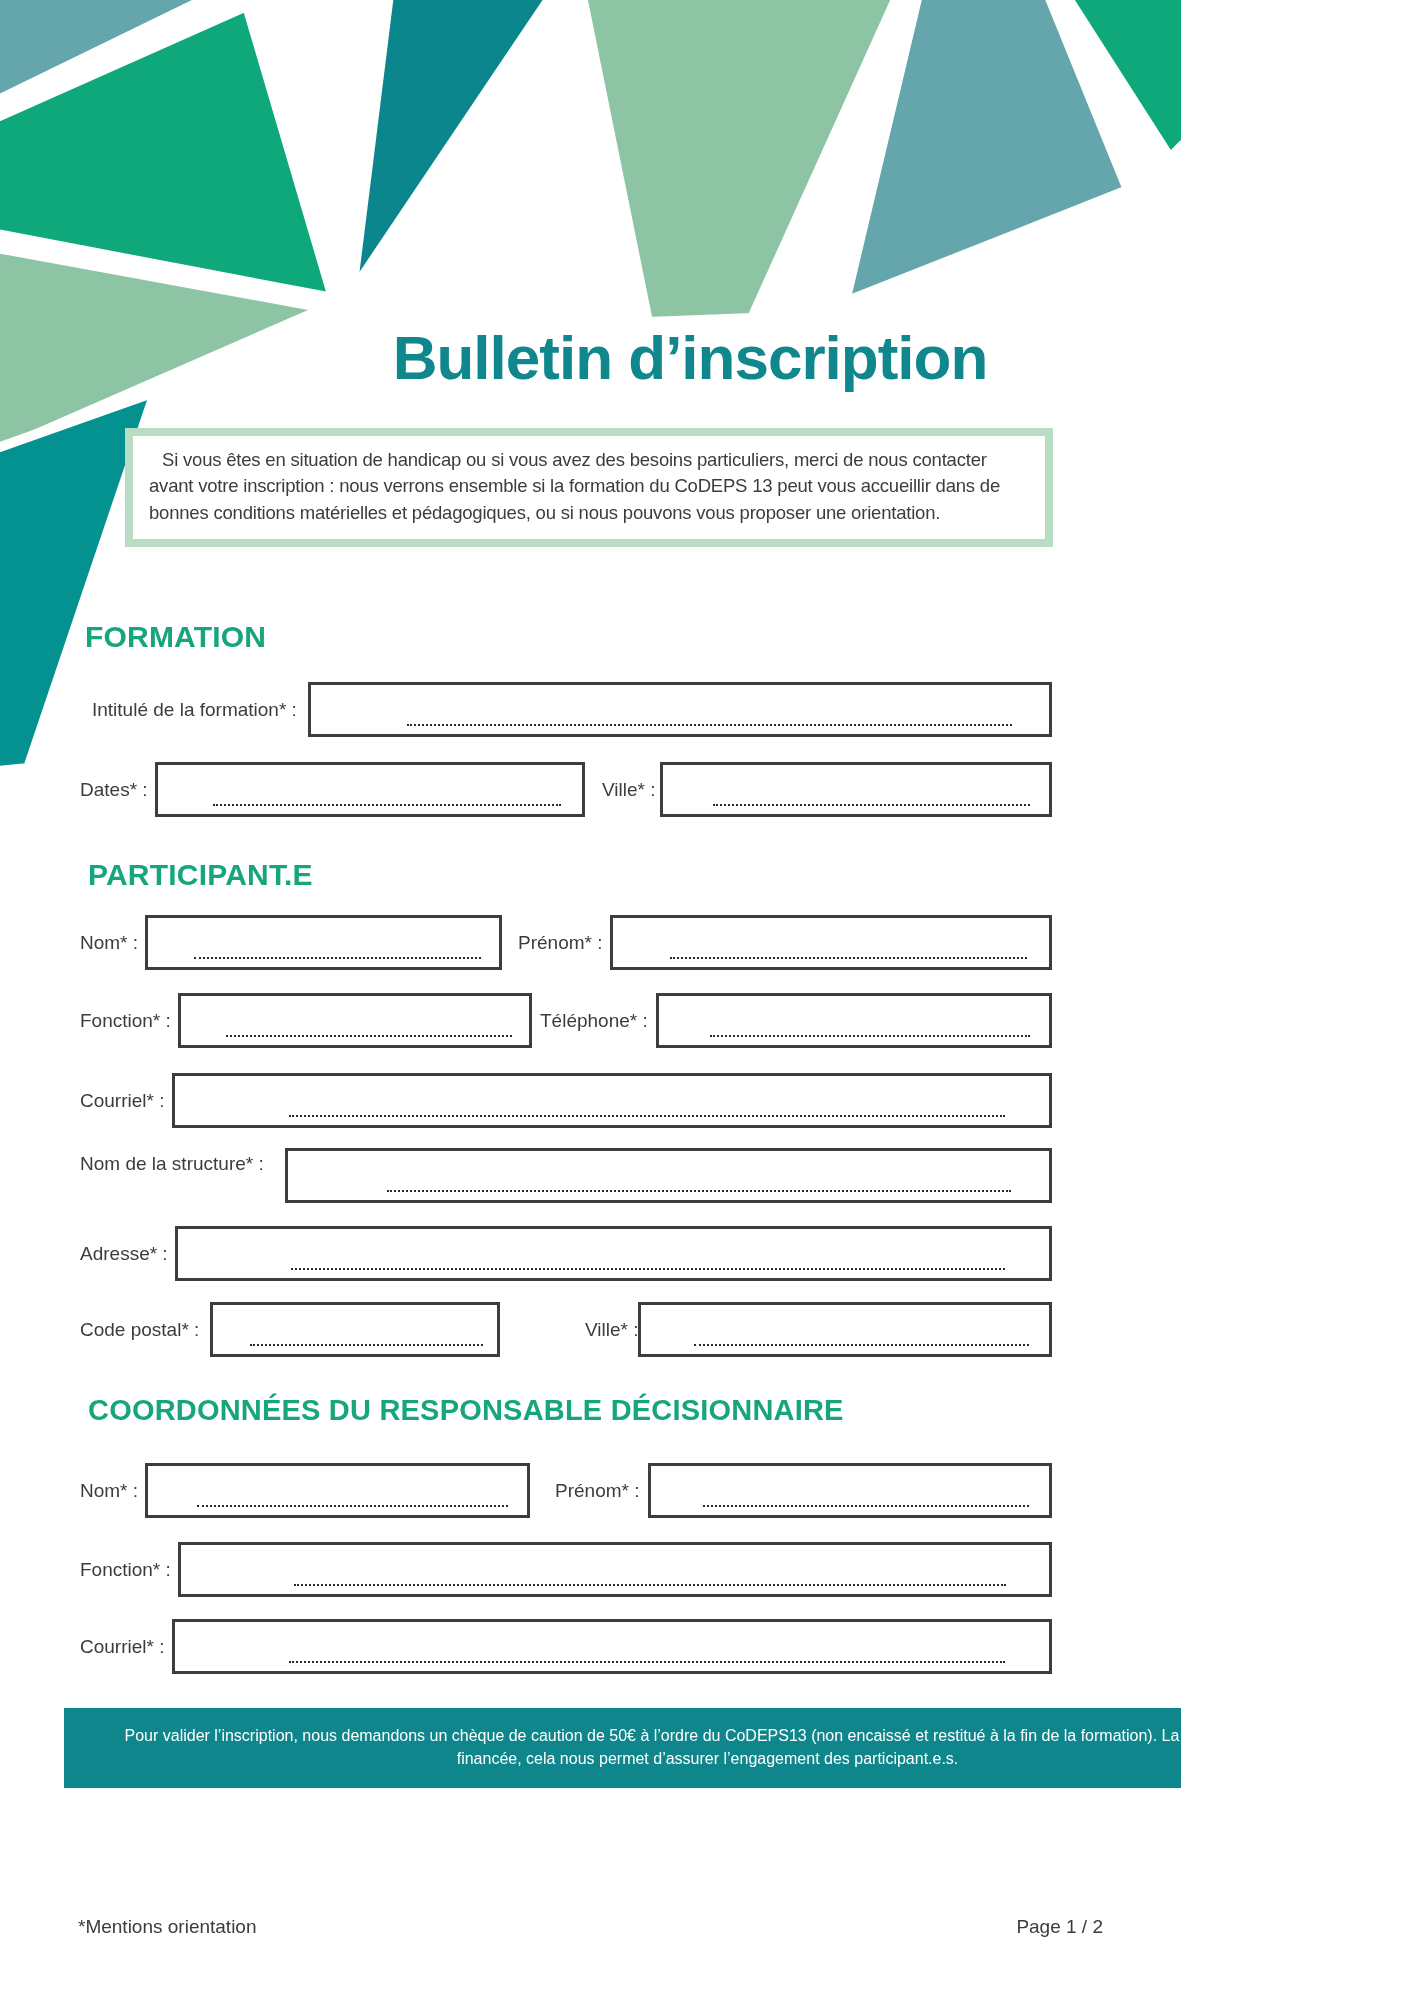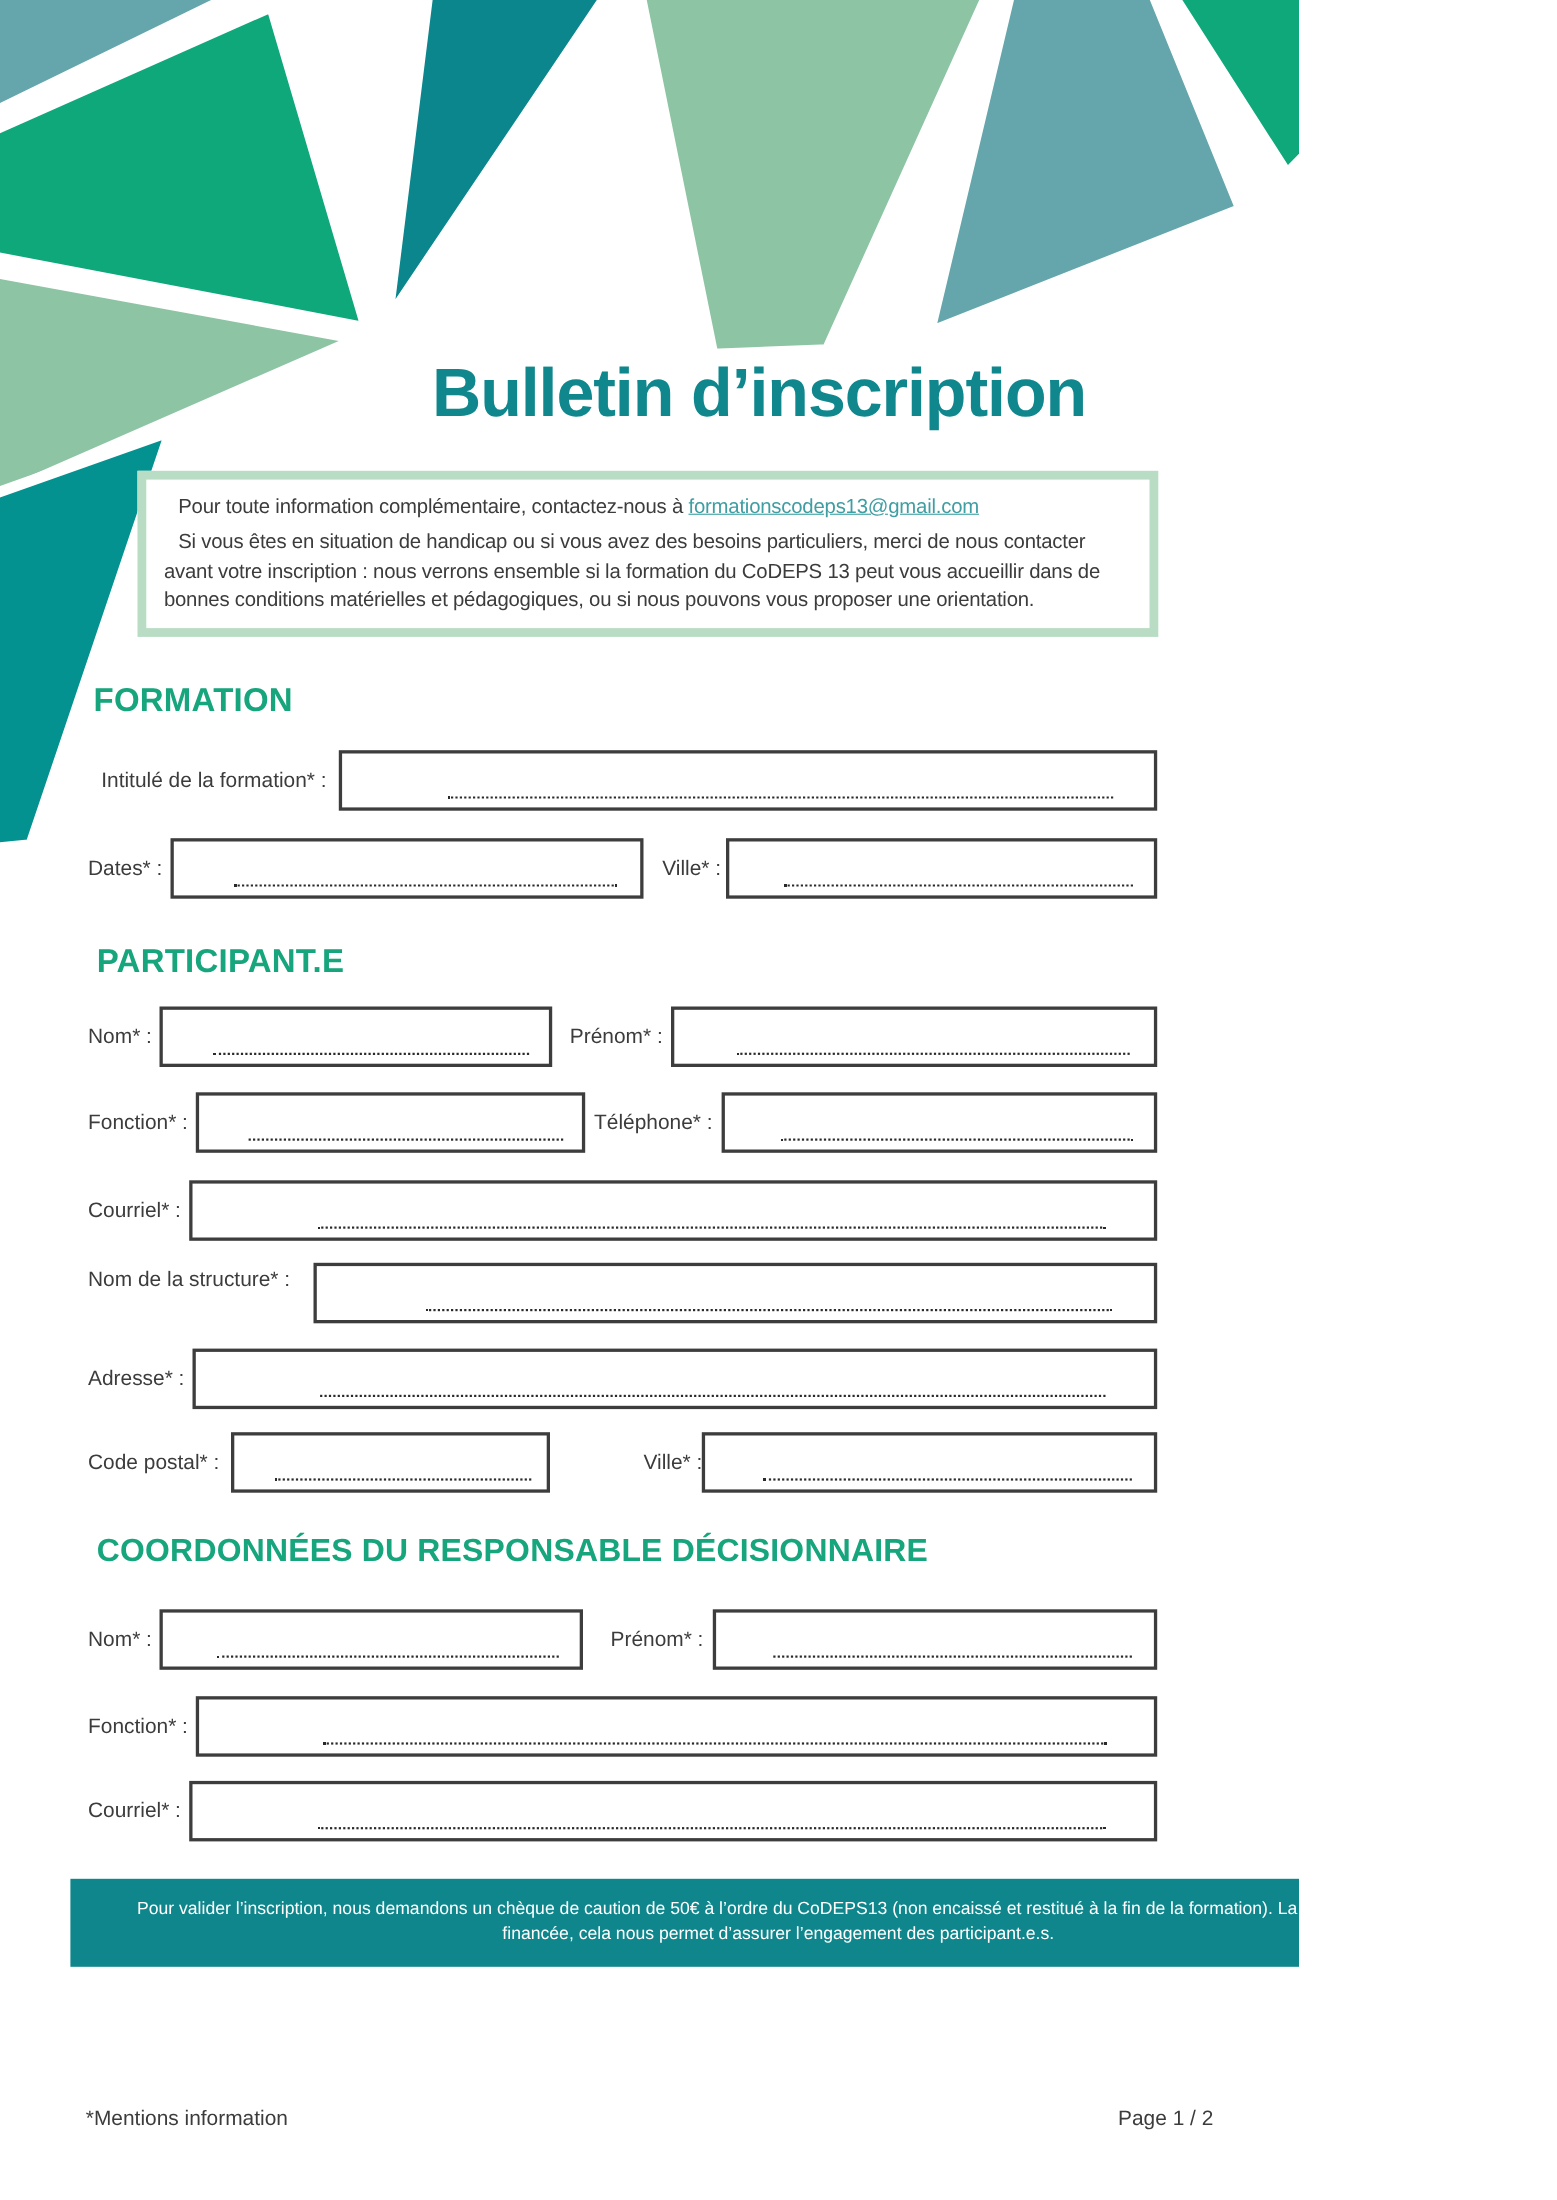--- a/index.html
+++ b/index.html
@@ -73,21 +73,20 @@
       <polygon points="580,-14 902,-14 752,318 648,322" fill="#8dc4a4"></polygon>
       <polygon points="920,-14 1045,-14 1128,190 845,302" fill="#64a6ab"></polygon>
       <polygon points="1060,-14 1340,-14 1170,158" fill="#0fa87b"></polygon>
       <polygon points="1380,-14 1429,-14 1429,162 1202,160" fill="#0b7f88"></polygon>
     </g>
   </svg>
 
   <h1 class="ct page-title" style="left:60px;top:322px;width:1260px;margin:0;">Bulletin d’inscription</h1>
 
   <div class="ct infobox" style="left:125px;top:428px;width:928px;">
-    <p><span>Pour toute information complémentaire, contactez-nous à </span><a class="email">formationscodeps13@gmail.com</a></p>
     <p>Si vous êtes en situation de handicap ou si vous avez des besoins particuliers, merci de nous contacter avant votre inscription : nous verrons ensemble si la formation du CoDEPS 13 peut vous accueillir dans de bonnes conditions matérielles et pédagogiques, ou si nous pouvons vous proposer une orientation.</p>
   </div>
 
   <h2 class="ct sec-h" style="left:85px;top:620px;margin:0;">FORMATION</h2>
 
   <span class="ct lbl" style="left:92px;top:682px;">Intitulé de la formation* :</span>
   <div class="ct fbox" style="left:308px;top:682px;width:744px;"></div>
 
   <span class="ct lbl" style="left:80px;top:762px;">Dates* :</span>
   <div class="ct fbox" style="left:155px;top:762px;width:430px;"></div>
@@ -130,16 +129,16 @@
   <span class="ct lbl" style="left:80px;top:1542px;">Fonction* :</span>
   <div class="ct fbox" style="left:178px;top:1542px;width:874px;"></div>
 
   <span class="ct lbl" style="left:80px;top:1619px;">Courriel* :</span>
   <div class="ct fbox" style="left:172px;top:1619px;width:880px;"></div>
 
   <div class="ct notice" style="left:64px;top:1708px;width:1287px;">
     <p>Pour valider l’inscription, nous demandons un chèque de caution de 50€ à l’ordre du CoDEPS13 (non encaissé et restitué à la fin de la formation). La formation étant financée, cela nous permet d’assurer l’engagement des participant.e.s.</p>
   </div>
 
-  <span class="ct foot" style="left:78px;top:1916px;">*Mentions information</span>
+  <span class="ct foot" style="left:78px;top:1916px;">*Mentions orientation</span>
   <span class="ct foot" style="right:78px;top:1916px;">Page 1 / 2</span>
 
 </div>
 
 </body></html>

